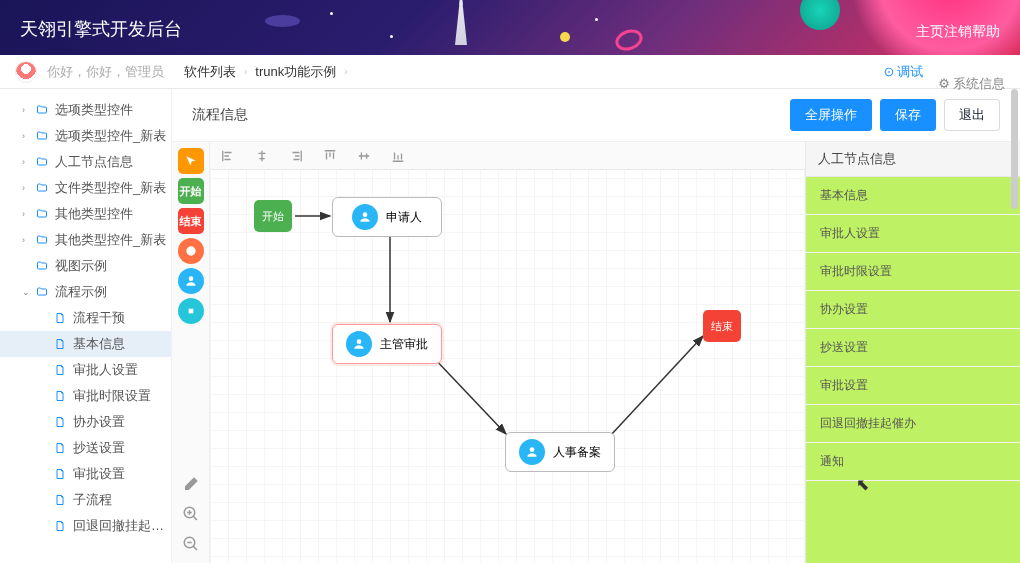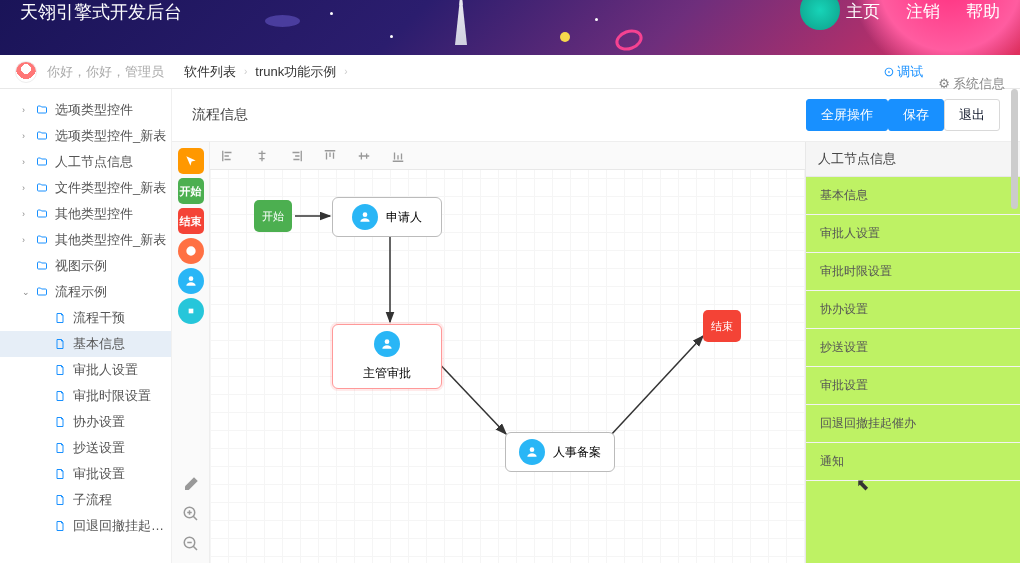--- a/index.html
+++ b/index.html
@@ -1,31 +1,31 @@
 <!DOCTYPE html>
 <html><head>
   <meta charset="utf-8">
   <style>
     * { margin: 0; padding: 0; box-sizing: border-box; font-family: "Microsoft YaHei", -apple-system, sans-serif; }
     body { background: #fff; width: 1020px; height: 563px; overflow: hidden; position: relative; }
     
     
-    .header { height: 55px; background: linear-gradient(135deg, #1a1458 0%, #2b1d6e 40%, #6e2e7c 65%, #e0305e 100%); color: #fff; display: flex; align-items: flex-start; justify-content: space-between; padding: 0 20px; position: relative; overflow: hidden; }
+    .header { height: 55px; background: linear-gradient(135deg, #1a1458 0%, #2b1d6e 40%, #6e2e7c 65%, #e0305e 100%); color: #fff; display: flex; align-items: flex-end; justify-content: space-between; padding: 14px 20px; position: relative; overflow: hidden; }
     .header::before { content: ''; position: absolute; width: 200px; height: 200px; background: radial-gradient(circle, #ff2e7e 0%, #ff5ca0 50%, transparent 70%); border-radius: 50%; right: -30px; top: -120px; }
     .header::after { content: ''; position: absolute; width: 40px; height: 40px; background: radial-gradient(circle, #17d4b8 0%, #0d9e88 100%); border-radius: 50%; right: 180px; top: -10px; }
     .header-deco { position: absolute; }
     .header-deco.tower { left: 455px; top: 0; width: 12px; height: 45px; background: linear-gradient(to bottom, #e8e8f0 0%, #d0d0e0 100%); clip-path: polygon(40% 0, 60% 0, 100% 100%, 0 100%); }
     .header-deco.tower::before { content: ''; position: absolute; width: 24px; height: 10px; background: #e8e8f0; border-radius: 50%; top: -5px; left: -6px; }
     .header-deco.blimp { left: 265px; top: 15px; width: 35px; height: 12px; background: #4a3d9e; border-radius: 50%; }
     .header-deco.star { width: 3px; height: 3px; background: #fff; border-radius: 50%; }
     .header-deco.s1 { left: 330px; top: 12px; } .header-deco.s2 { left: 390px; top: 35px; } .header-deco.s3 { left: 595px; top: 18px; }
     .header-deco.ringplanet { left: 615px; top: 30px; width: 28px; height: 20px; border: 3px solid #f54291; border-radius: 50%; transform: rotate(-20deg); }
     .header-deco.smallplanet { left: 560px; top: 32px; width: 10px; height: 10px; background: #f7d94c; border-radius: 50%; }
     .header-title { font-size: 18px; font-weight: 500; z-index: 1; }
-    .header-links { display: flex; gap: 26px; z-index: 1; font-size: 17px; }
+    .header-links { display: flex; gap: 0; z-index: 1; font-size: 14px; }
     .header-links span { cursor: pointer; }
     
     
     .subheader { height: 34px; border-bottom: 1px solid #e8e8e8; display: flex; align-items: center; padding: 0 15px; font-size: 13px; }
     .avatar-small { width: 22px; height: 22px; border-radius: 50%; background: radial-gradient(circle at 50% 35%, #fff 30%, #f77 30%, #f77 60%, #fff 60%); border: 1px solid #eee; margin-right: 10px; flex-shrink: 0; }
     .greeting { color: #aaa; margin-right: 20px; }
     .breadcrumb { display: flex; align-items: center; gap: 8px; }
     .breadcrumb .bc-item { color: #333; }
     .breadcrumb .bc-sep { color: #ccc; font-size: 10px; }
     .subheader-right { margin-left: auto; display: flex; gap: 15px; align-items: center; }
@@ -44,21 +44,21 @@
     .tree-icon { width: 16px; height: 14px; margin-right: 5px; flex-shrink: 0; display: inline-flex; align-items: center; justify-content: center; }
     .folder-icon { color: #1890ff; font-size: 12px; }
     .file-icon { color: #1890ff; font-size: 11px; }
     .tree-label { overflow: hidden; text-overflow: ellipsis; }
     .depth1 { padding-left: 22px; } .depth2 { padding-left: 40px; }
     
     
     .content { flex: 1; display: flex; flex-direction: column; overflow: hidden; }
     .content-header { display: flex; align-items: center; justify-content: space-between; padding: 10px 20px; border-bottom: 1px solid #eee; }
     .content-title { font-size: 14px; color: #444; }
-    .content-actions { display: flex; }
+    .content-actions { display: flex; gap: 8px; }
     .btn { padding: 6px 14px; font-size: 13px; border-radius: 3px; cursor: pointer; border: 1px solid; }
     .btn-primary { background: #1890ff; color: #fff; border-color: #1890ff; }
     .btn-default { background: #fff; color: #0f172a; border-color: #d9d9d9; }
     
     
     .canvas-area { flex: 1; display: flex; overflow: hidden; position: relative; }
     
     
     .palette { width: 38px; background: #fafafa; display: flex; flex-direction: column; align-items: center; padding: 6px 0; gap: 4px; border-right: 1px solid #eee; flex-shrink: 0; }
     .palette-btn { width: 26px; height: 26px; border-radius: 5px; display: flex; align-items: center; justify-content: center; cursor: pointer; color: #fff; font-size: 11px; font-weight: bold; }
@@ -70,21 +70,21 @@
     
     
     .canvas { flex: 1; position: relative; background: #fff; background-image: linear-gradient(#f5f5f5 1px, transparent 1px), linear-gradient(90deg, #f5f5f5 1px, transparent 1px); background-size: 18px 18px; overflow: hidden; }
     .align-toolbar { position: absolute; top: 0; left: 0; right: 0; height: 28px; border-bottom: 1px solid #e8e8e8; background: #fafafa; display: flex; align-items: center; padding: 0 10px; gap: 18px; z-index: 5; }
     .align-btn { width: 16px; height: 16px; cursor: pointer; display: inline-flex; align-items: center; justify-content: center; }
     .align-btn svg { width: 14px; height: 14px; fill: none; stroke: #999; stroke-width: 1.5; }
     
     
     .flow-node { position: absolute; display: flex; align-items: center; font-size: 12px; }
     .node-box { border: 1px solid #bbb; border-radius: 6px; background: #fff; padding: 6px 10px; display: flex; align-items: center; gap: 8px; min-width: 110px; justify-content: center; }
-    .node-box.selected { border: 1px solid #f99; box-shadow: 0 0 0 2px rgba(255,150,150,0.2); flex-direction: column; }
+    .node-box.selected { border: 1px solid #f99; box-shadow: 0 0 0 2px rgba(255,150,150,0.2); }
     .node-circle-icon { width: 26px; height: 26px; border-radius: 50%; background: #29b6f6; display: flex; align-items: center; justify-content: center; flex-shrink: 0; }
     .node-circle-icon svg { width: 14px; height: 14px; fill: #fff; }
     .node-small { width: 38px; height: 32px; border-radius: 5px; color: #fff; display: flex; align-items: center; justify-content: center; font-size: 11px; }
     .ns-green { background: #4caf50; } .ns-red { background: #f44336; }
     .arrow { position: absolute; pointer-events: none; }
     
     
     .right-panel { width: 215px; border-left: 1px solid #e8e8e8; flex-shrink: 0; background: #bef264; }
     .rp-header { padding: 8px 12px; font-size: 13px; color: #444; background: #f5f5f5; border-bottom: 1px solid #e8e8e8; }
     .rp-item { padding: 10px 14px; font-size: 12px; color: #555; border-bottom: 1px solid #f3f3f3; cursor: pointer; }

